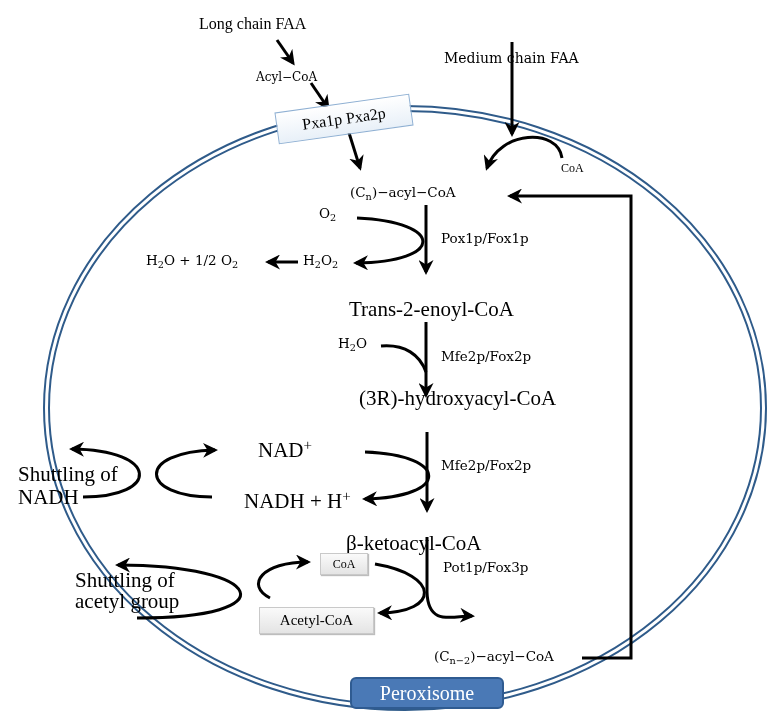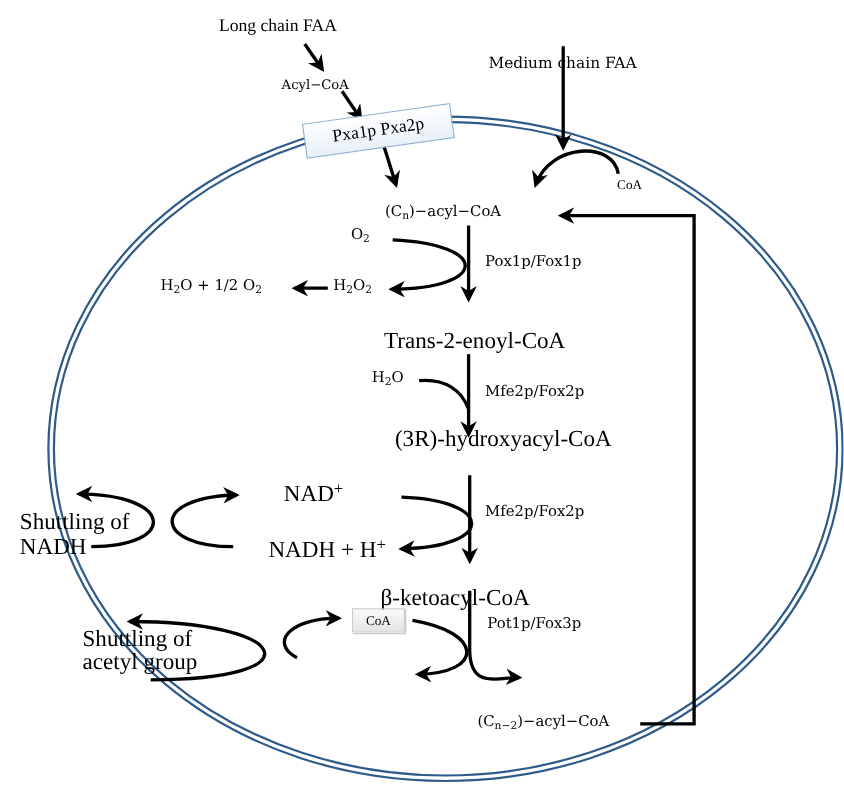--- a/index.html
+++ b/index.html
@@ -140,23 +140,25 @@
     <div>Shuttling of</div>
     <div>NADH</div>
   </div>
 
   <div class="lbl tnr" style="left:346px;top:512px;margin-top:21px;">β-ketoacyl-CoA</div>
 
   <div class="lbl cam" style="left:443px;top:561px;">Pot1p/Fox3p</div>
 
   <div class="boxlbl" style="left:320px;top:553px;width:46px;height:20px;font-size:12px;line-height:20px;">CoA</div>
 
+  <div class="boxlbl" style="left:259px;top:607px;width:113px;height:25px;font-size:15px;line-height:25px;">Acetyl-CoA</div>
 
   <div class="lbl tnr" style="left:75px;top:570px;line-height:21px;">
     <div>Shuttling of</div>
     <div>acetyl group</div>
   </div>
 
   <div class="lbl cam" style="left:434px;top:650px;">
     <span>(C</span><span class="sub">n−2</span><span>)−acyl−CoA</span>
   </div>
 
+  <div id="organelle-tag">Peroxisome</div>
 </div>
 
 </body></html>

